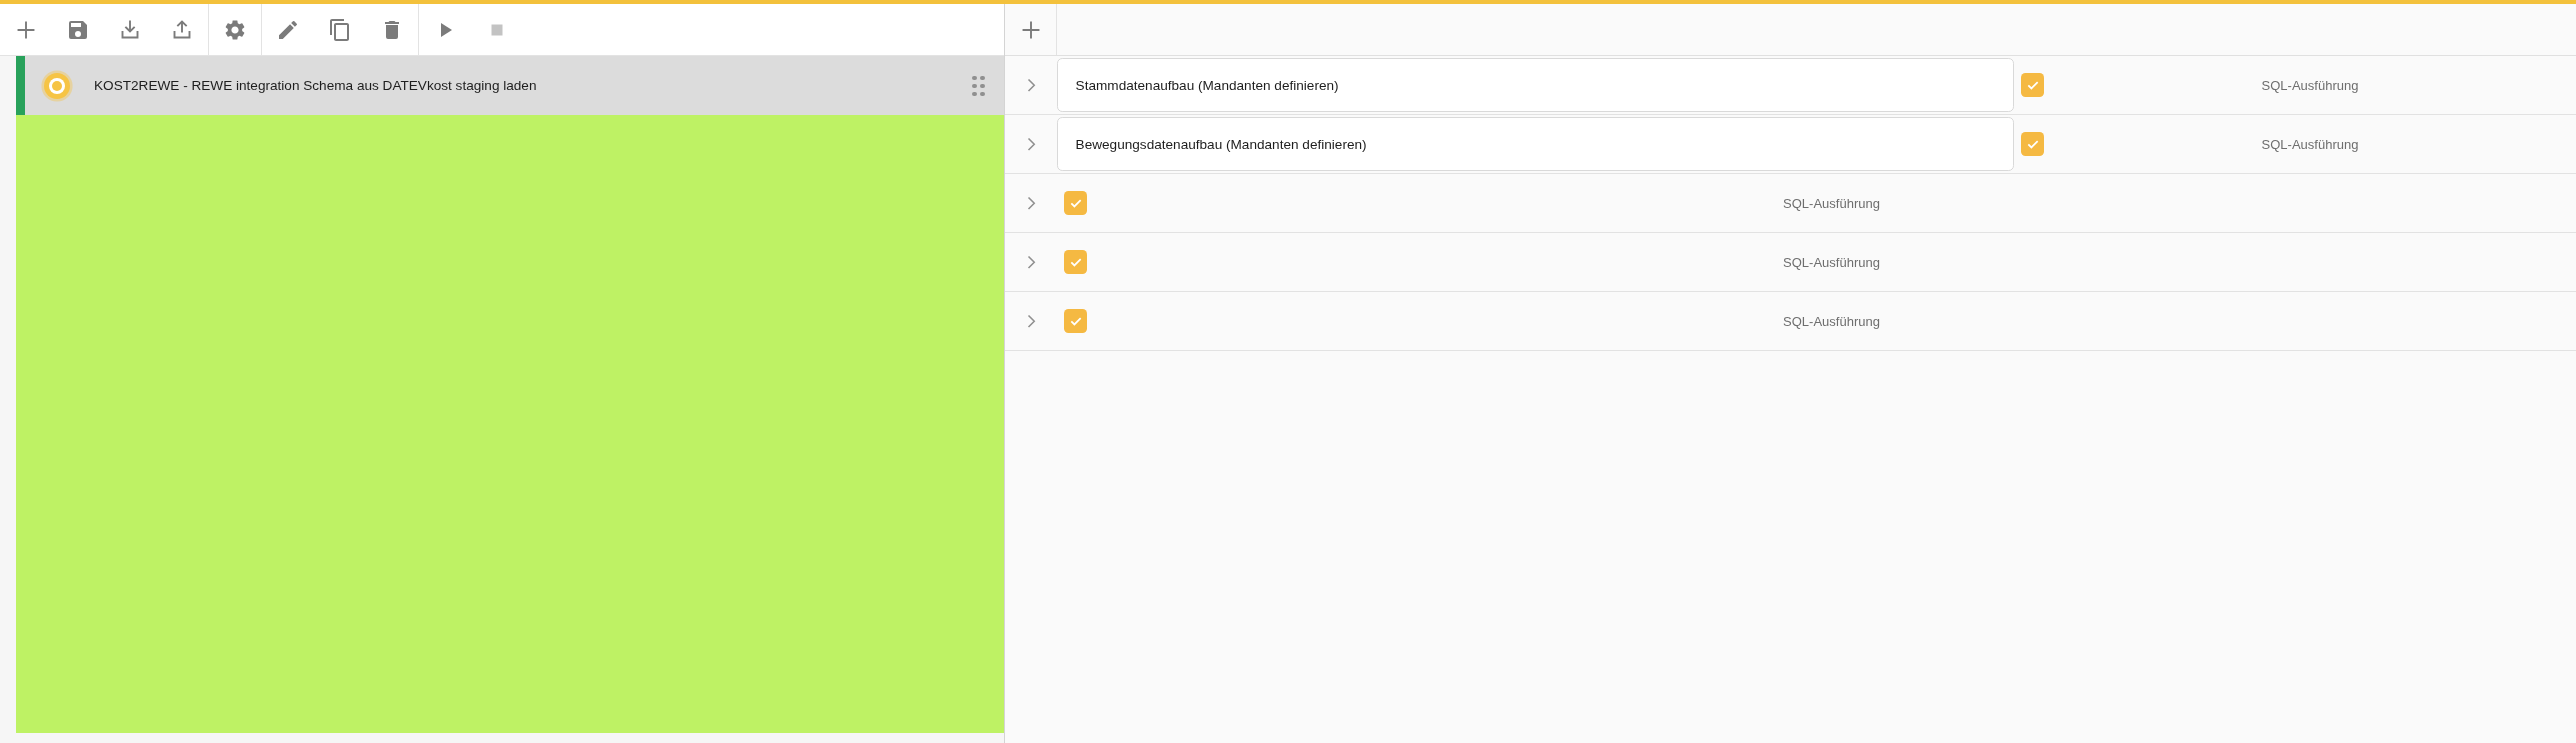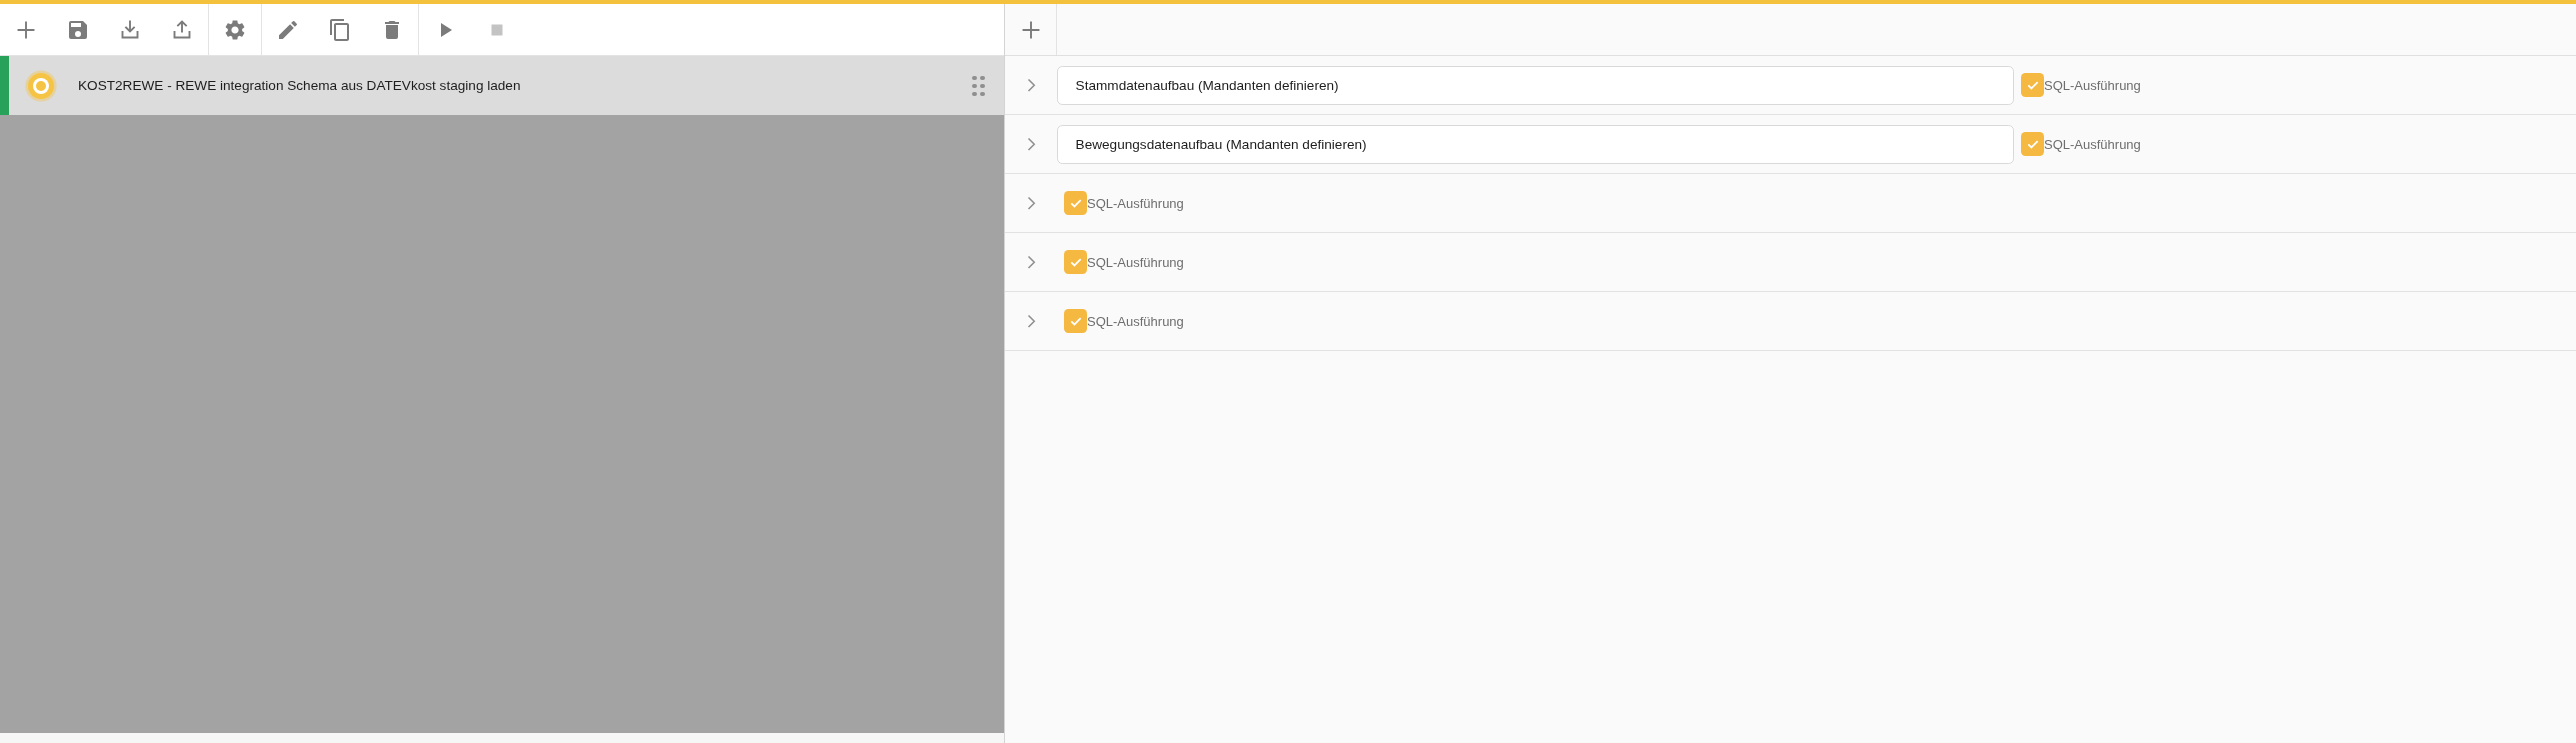--- a/index.html
+++ b/index.html
@@ -28,21 +28,21 @@
     width:52px; height:51px; border:none; background:transparent;
     display:flex; align-items:center; justify-content:center;
     cursor:pointer; padding:0;
   }
   .tb-btn svg { width:24px; height:24px; }
   .tb-sep { width:0.9px; height:51px; background:#e3e3e3; flex:0 0 0.9px; }
   .icon-fill { fill:#7b7b7b; }
   .icon-stroke { fill:none; stroke:#7b7b7b; stroke-width:1.9; stroke-linecap:square; }
   .icon-disabled { fill:#c3c3c3; }
 
-  .job-list { background:#a3a3a3; height:677px; }
+  .job-list { background:#bef264; height:677px;margin-left:16px; }
   .job-row {
     height:59px; display:flex; align-items:center;
     background:#dcdcdc; position:relative; cursor:pointer;
   }
   .job-row .green-bar {
     position:absolute; left:0; top:0; bottom:0; width:8.8px; background:#28a15b;
   }
   .radio-icon {
     width:26px; height:26px; border-radius:50%;
     background:#f6c445; margin-left:28px;
@@ -76,35 +76,35 @@
   .step-row {
     height:59px; border-bottom:0.9px solid #e2e2e2;
     display:flex; align-items:center;
   }
   .expand-btn {
     width:52px; height:100%; border:none; background:transparent; cursor:pointer;
     display:flex; align-items:center; justify-content:center; padding:0;
   }
   .expand-btn svg { width:18.4px; height:18.4px; }
   .step-input {
-    width:957px; height:39px;
+    width:957px; height:54px;
     background:#ffffff; border:0.9px solid #d9d9d9; border-radius:5.3px;
     padding:0 17.6px; font-size:13.6px; color:#1e1e1e;
     font-family:"Liberation Sans","DejaVu Sans",sans-serif;
     outline:none;
   }
   .step-checkbox {
     width:23px; height:24px; margin-left:7px;
     background:#f5b942; border:none; border-radius:4.4px; cursor:pointer;
     display:flex; align-items:center; justify-content:center; padding:0;
     flex:0 0 23px;
   }
   .step-checkbox svg { width:16px; height:16px; }
   .step-type {
-    flex:1; font-size:13px; color:#6e6e6e; white-space:nowrap;
+    flex:1; text-align:center; font-size:13px; color:#6e6e6e; white-space:nowrap;
   }
 </style>
 </head>
 <body>
 
 <div class="top-accent"></div>
 
 <div class="content">
 
   <aside class="left-panel">

